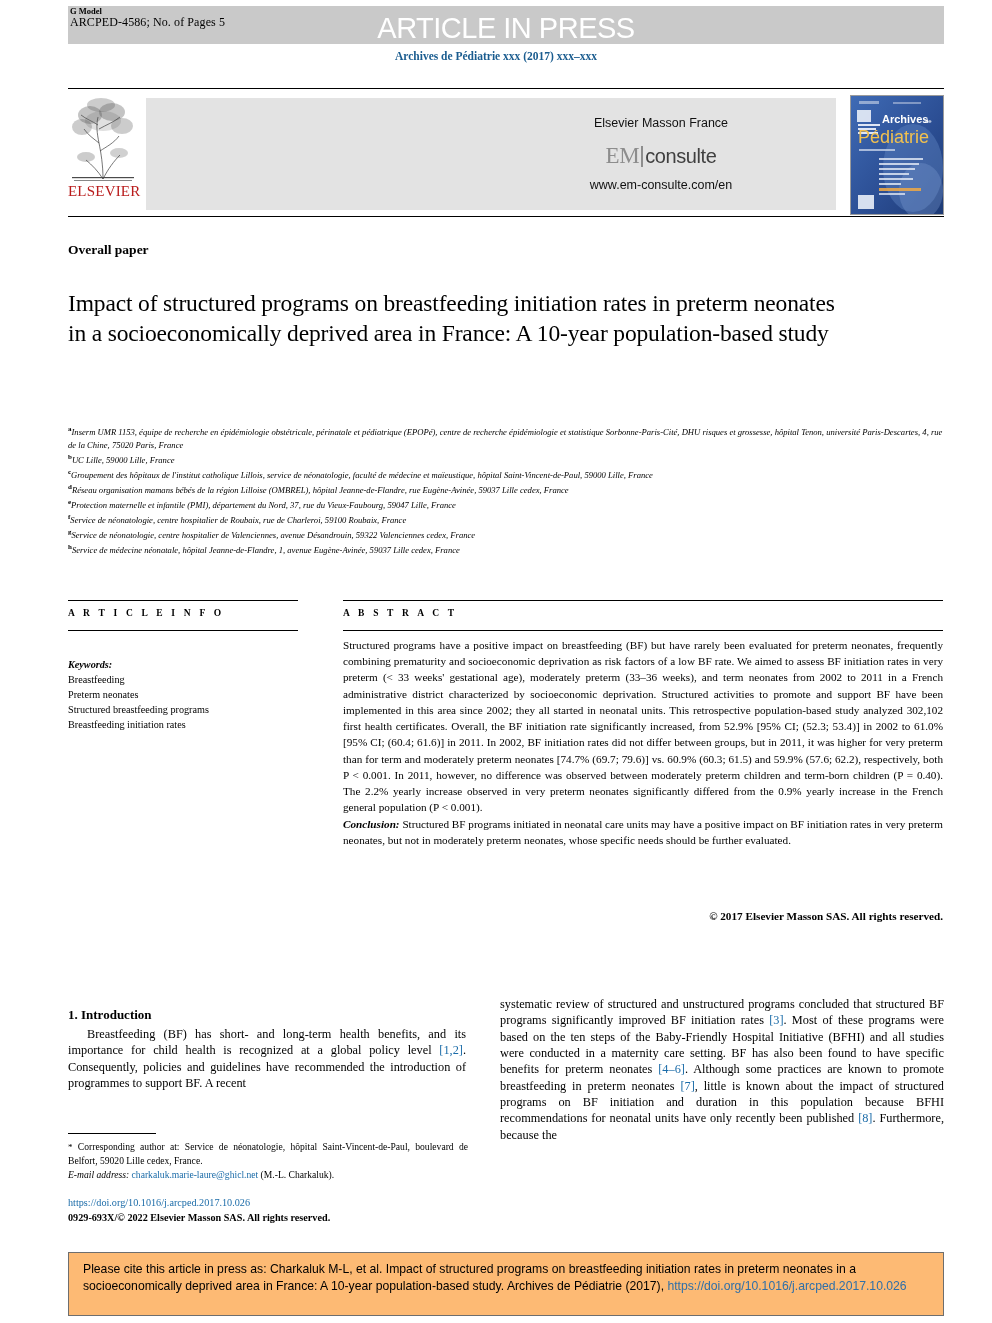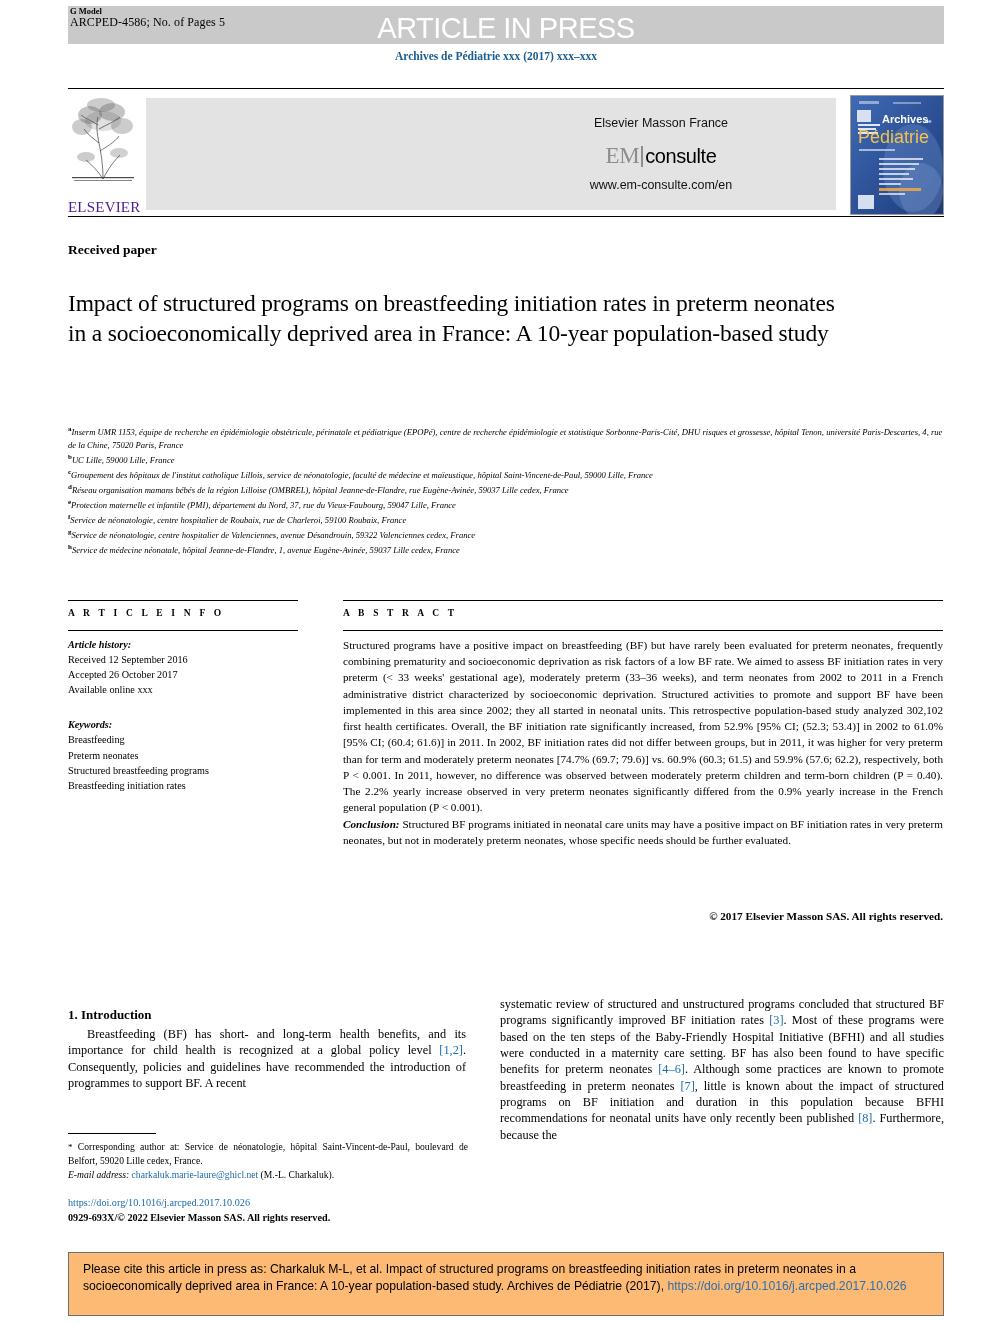--- a/index.html
+++ b/index.html
@@ -80,27 +80,27 @@
     width: 876px; height: 120px;
   }
   .elsevier-logo {
     position: absolute;
     left: 0; top: 0;
     width: 72px; height: 118px;
   }
   .tree-svg { position:absolute; left:2px; top:0; width:66px; height:92px; }
   .elsevier-word {
     position: absolute;
-    left: 0; top: 104px;
+    left: 0; top: 88px;
     width: 72px;
     text-align: center;
     font-family: "Liberation Serif", serif;
     font-size: 15px;
     letter-spacing: 0.2px;
-    color: #4c1d95;
+    color: #b91c1c;
   }
 
   .banner {
     position: absolute;
     left: 78px; top: 3px;
     width: 690px; height: 112px;
     background: #e3e3e3;
   }
   .banner-col {
     position: absolute;
@@ -136,21 +136,21 @@
     line-height: 1;
   }
   .em-logo .em { color: #8d8d8d; }
   .em-logo .bar {
     display:inline-block;
     width:2px; height:21px;
     background:#8d8d8d;
     vertical-align:-4px;
     margin:0 2px;
   }
-  .em-logo .consulte { color: #000000; font-family:"Liberation Sans", sans-serif; font-size:20px; }
+  .em-logo .consulte { color: #404040; font-family:"Liberation Sans", sans-serif; font-size:20px; }
   .em-url {
     margin-top: 11px;
     font-family: "Liberation Sans", sans-serif;
     font-size: 12.5px;
     color: #111;
   }
 
   .cover {
     position: absolute;
     left: 782px; top: 0px;
@@ -422,21 +422,21 @@
           <rect x="28" y="87" width="22" height="2"></rect>
         </g>
         <rect x="28" y="92" width="42" height="3" fill="#e8a64a" opacity="0.9"></rect>
         <rect x="28" y="97" width="26" height="2" fill="#dde5f3" opacity="0.8"></rect>
         <rect x="7" y="99" width="16" height="14" fill="#e9eef8" opacity="0.9"></rect>
       </svg>
     </div>
   </div>
   <div class="rule-bottom"></div>
 
-  <div class="art-type">Received paper</div>
+  <div class="art-type">Overall paper</div>
   <h1 class="title">Impact of structured programs on breastfeeding initiation rates in preterm neonates in a socioeconomically deprived area in France: A 10-year population-based study</h1>
   <div class="affil">
       <p><sup>a</sup>Inserm UMR 1153, équipe de recherche en épidémiologie obstétricale, périnatale et pédiatrique (EPOPé), centre de recherche épidémiologie et statistique Sorbonne-Paris-Cité, DHU risques et grossesse, hôpital Tenon, université Paris-Descartes, 4, rue de la Chine, 75020 Paris, France</p>
       <p><sup>b</sup>UC Lille, 59000 Lille, France</p>
       <p><sup>c</sup>Groupement des hôpitaux de l'institut catholique Lillois, service de néonatologie, faculté de médecine et maïeustique, hôpital Saint-Vincent-de-Paul, 59000 Lille, France</p>
       <p><sup>d</sup>Réseau organisation mamans bébés de la région Lilloise (OMBREL), hôpital Jeanne-de-Flandre, rue Eugène-Avinée, 59037 Lille cedex, France</p>
       <p><sup>e</sup>Protection maternelle et infantile (PMI), département du Nord, 37, rue du Vieux-Faubourg, 59047 Lille, France</p>
       <p><sup>f</sup>Service de néonatologie, centre hospitalier de Roubaix, rue de Charleroi, 59100 Roubaix, France</p>
       <p><sup>g</sup>Service de néonatologie, centre hospitalier de Valenciennes, avenue Désandrouin, 59322 Valenciennes cedex, France</p>
       <p><sup>h</sup>Service de médecine néonatale, hôpital Jeanne-de-Flandre, 1, avenue Eugène-Avinée, 59037 Lille cedex, France</p>
@@ -445,26 +445,20 @@
   <div class="sec-rule" style="left:68px; top:600px; width:230px;"></div>
   <div class="sec-rule" style="left:343px; top:600px; width:600px;"></div>
 
   <div class="info-head">A R T I C L E   I N F O</div>
   <div class="abs-head">A B S T R A C T</div>
 
   <div class="sec-rule" style="left:68px; top:630px; width:230px;"></div>
   <div class="sec-rule" style="left:343px; top:630px; width:600px;"></div>
 
   <div class="info-body">
-    <div>
-      <div class="lbl">Article history:</div>
-      <div>Received 12 September 2016</div>
-      <div>Accepted 26 October 2017</div>
-      <div>Available online xxx</div>
-    </div>
     <div class="kw-block">
       <div class="sec-rule" style="left:0; top:-7px; width:230px;"></div>
       <div class="lbl">Keywords:</div>
       <div id="keywords-list">
           <div>Breastfeeding</div>
           <div>Preterm neonates</div>
           <div>Structured breastfeeding programs</div>
           <div>Breastfeeding initiation rates</div>
         </div>
     </div>

